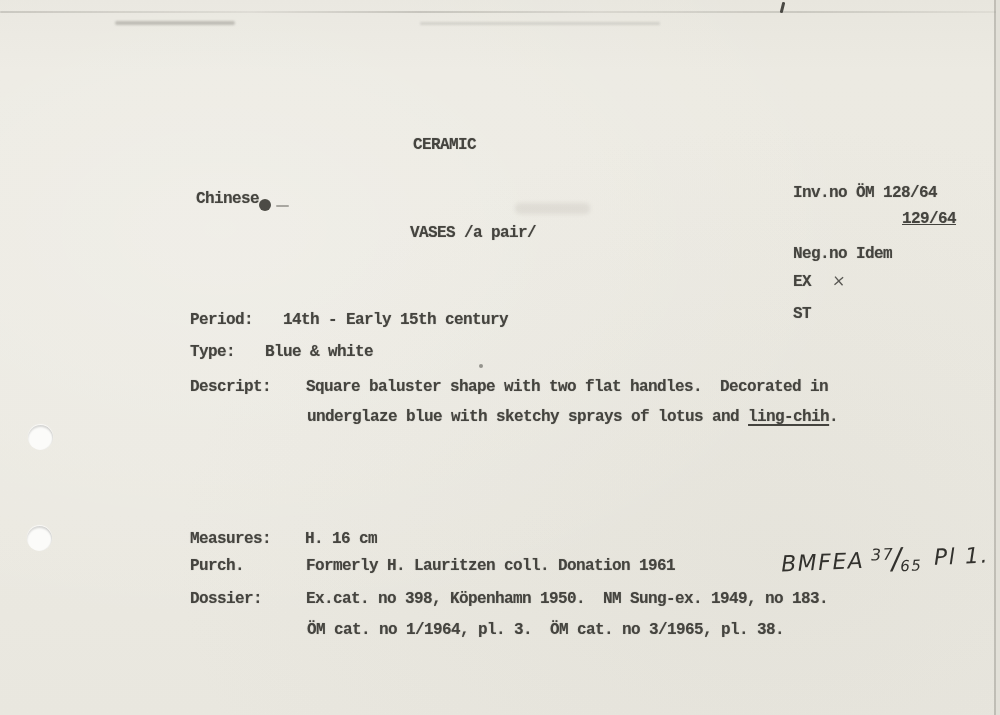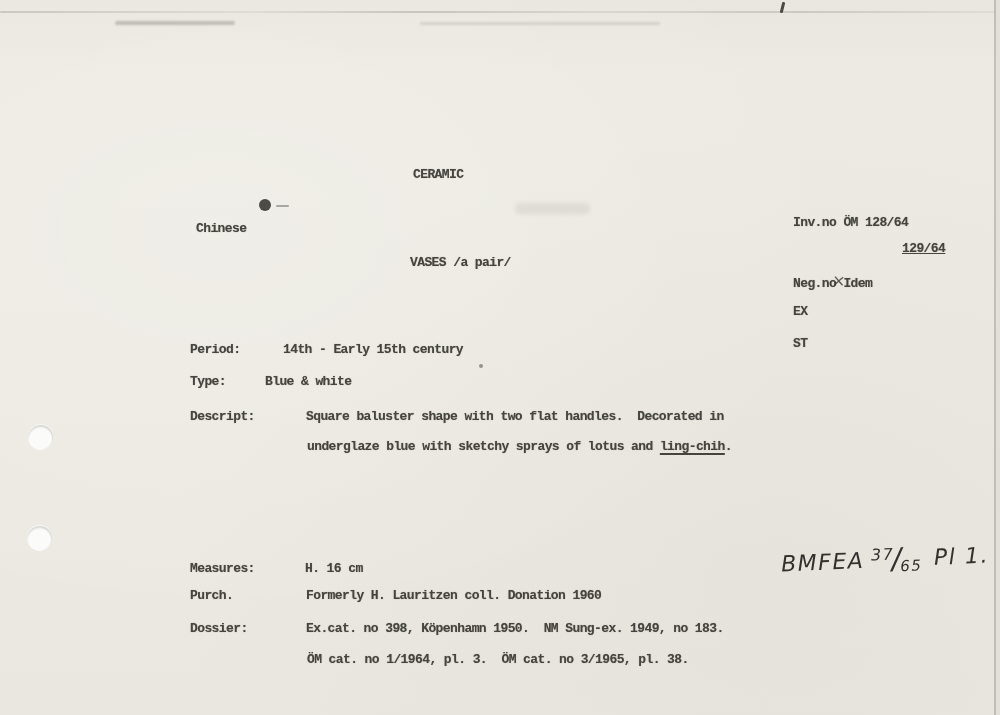--- a/index.html
+++ b/index.html
@@ -5,24 +5,23 @@
   html,body{margin:0;padding:0;background:#d8d6ce;}
   .card{
     position:relative;width:1000px;height:715px;overflow:hidden;
     background:
       radial-gradient(ellipse at 22% 32%, rgba(255,255,255,.22), transparent 60%),
       radial-gradient(ellipse at 78% 78%, rgba(201,199,189,.16), transparent 55%),
       linear-gradient(180deg,#e8e6de 0%, #eceae2 10%, #ebe9e1 72%, #e9e7df 100%);
     font-family:"Liberation Mono", monospace;
   }
   .t{
-    position:absolute;font-size:13px;line-height:19px;font-weight:700;
+    position:absolute;font-size:16px;line-height:19px;font-weight:700;
     letter-spacing:-0.6px;color:#45443f;white-space:pre;
     text-shadow:0 0 1px rgba(62,61,56,.45);
-    margin-top:29px;
   }
   .t .ul{text-decoration:underline;text-decoration-thickness:1.5px;text-underline-offset:3px;}
   .ex-mark{
     position:absolute;font-size:16px;line-height:16px;color:rgba(52,51,47,.8);
     font-family:"DejaVu Sans",sans-serif;transform:rotate(4deg);
   }
   .handnote{
     position:absolute;left:781px;top:540px;transform:rotate(-2.5deg);
     font-family:"DejaVu Sans",sans-serif;font-style:italic;font-weight:500;
     color:#32312d;font-size:22px;letter-spacing:1.5px;white-space:pre;
@@ -85,21 +84,21 @@
   <div class="t" style="left:265px;top:343px;">Blue &amp; white</div>
 
   <div class="t" style="left:190px;top:378px;">Descript:</div>
   <div class="t" style="left:307px;top:408px;"><span>underglaze blue with sketchy sprays of lotus and </span><span class="ul">ling-chih</span><span>.</span></div>
   <div class="t" style="left:306px;top:378px;">Square baluster shape with two flat handles.  Decorated in</div>
 
   <div class="t" style="left:190px;top:530px;">Measures:</div>
   <div class="t" style="left:305px;top:530px;">H. 16 cm</div>
 
   <div class="t" style="left:190px;top:557px;">Purch.</div>
-  <div class="t" style="left:306px;top:557px;">Formerly H. Lauritzen coll. Donation 1960</div>
+  <div class="t" style="left:306px;top:557px;">Formerly H. Lauritzen coll. Donation 1961</div>
 
   <div class="t" style="left:190px;top:590px;">Dossier:</div>
   <div class="t" style="left:306px;top:590px;">Ex.cat. no 398, Köpenhamn 1950.  NM Sung-ex. 1949, no 183.</div>
   <div class="t" style="left:307px;top:621px;">ÖM cat. no 1/1964, pl. 3.  ÖM cat. no 3/1965, pl. 38.</div>
 
   <div class="handnote"><span>BMFEA</span><span class="hn-num">37</span><span class="hn-slash">/</span><span class="hn-den">65</span><span class="hn-plate">Pl 1.</span></div>
 
 </div>
 
 </body></html>

